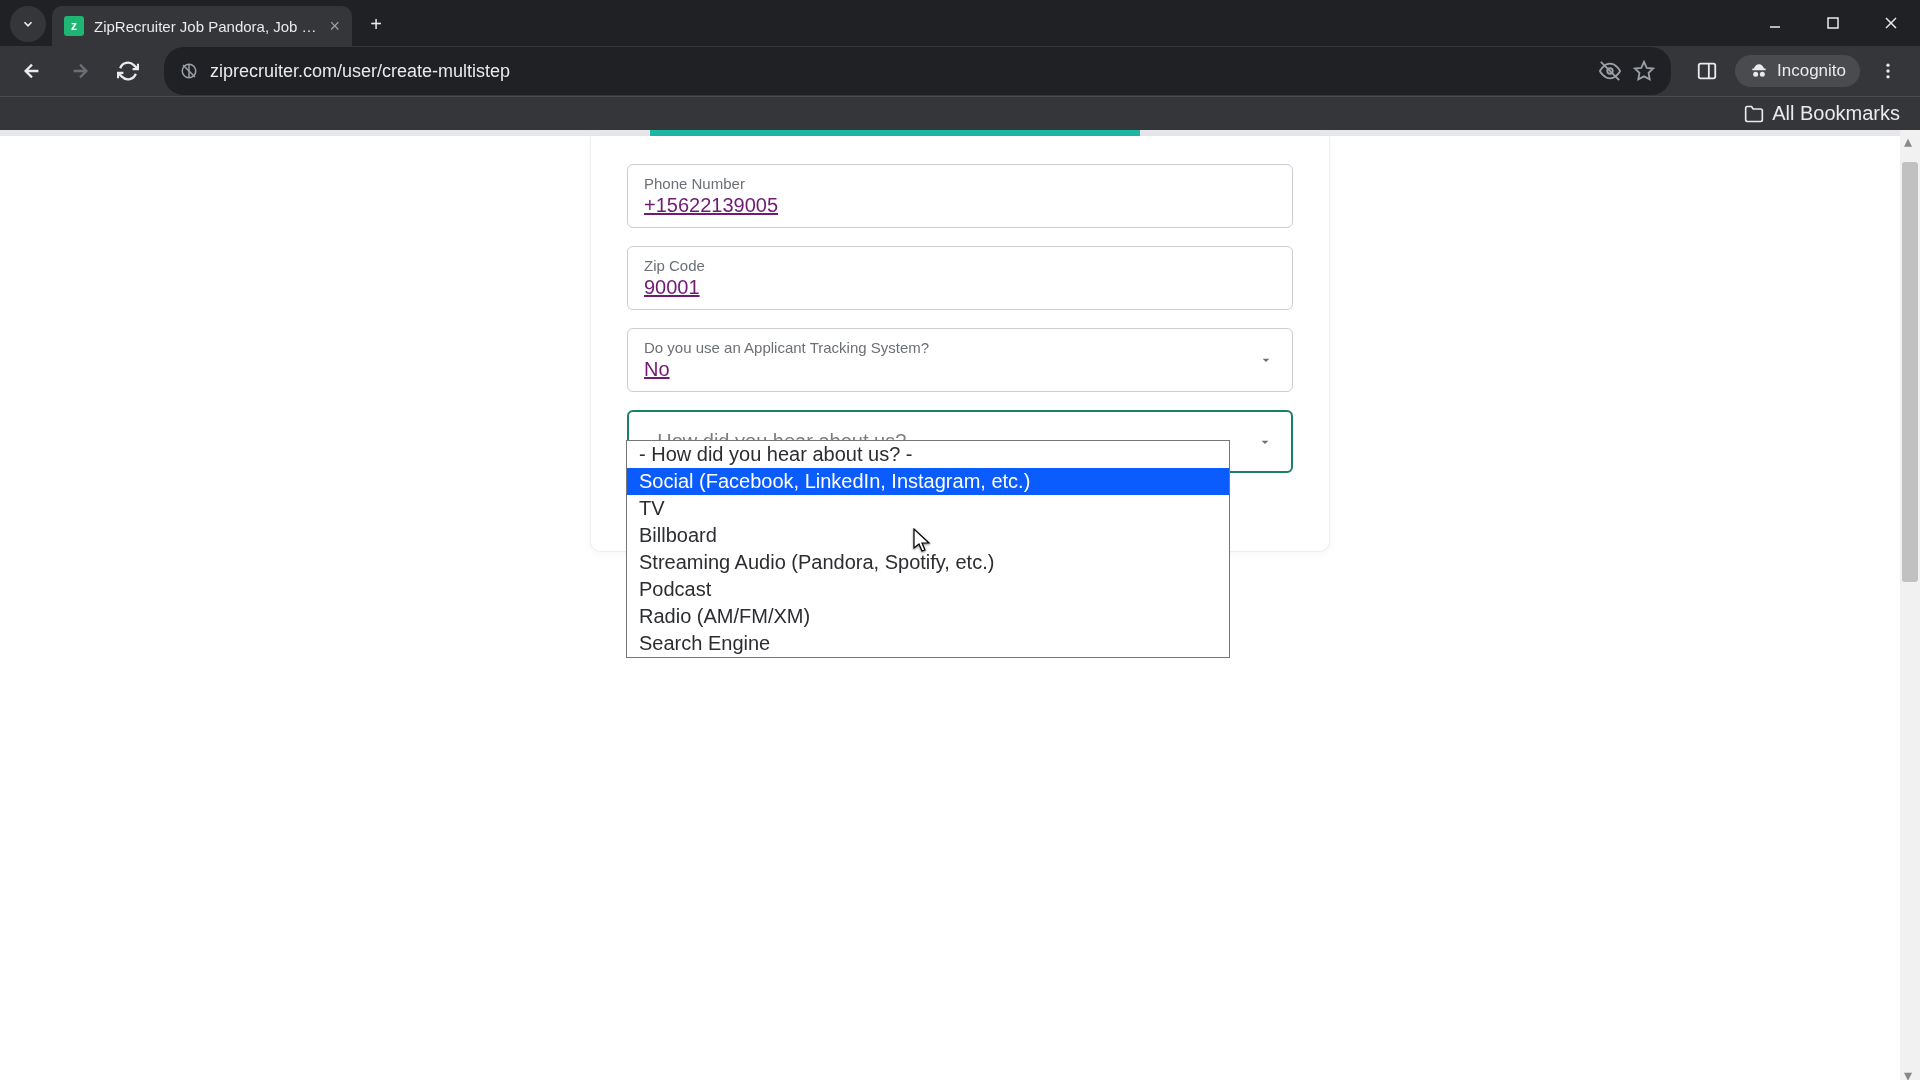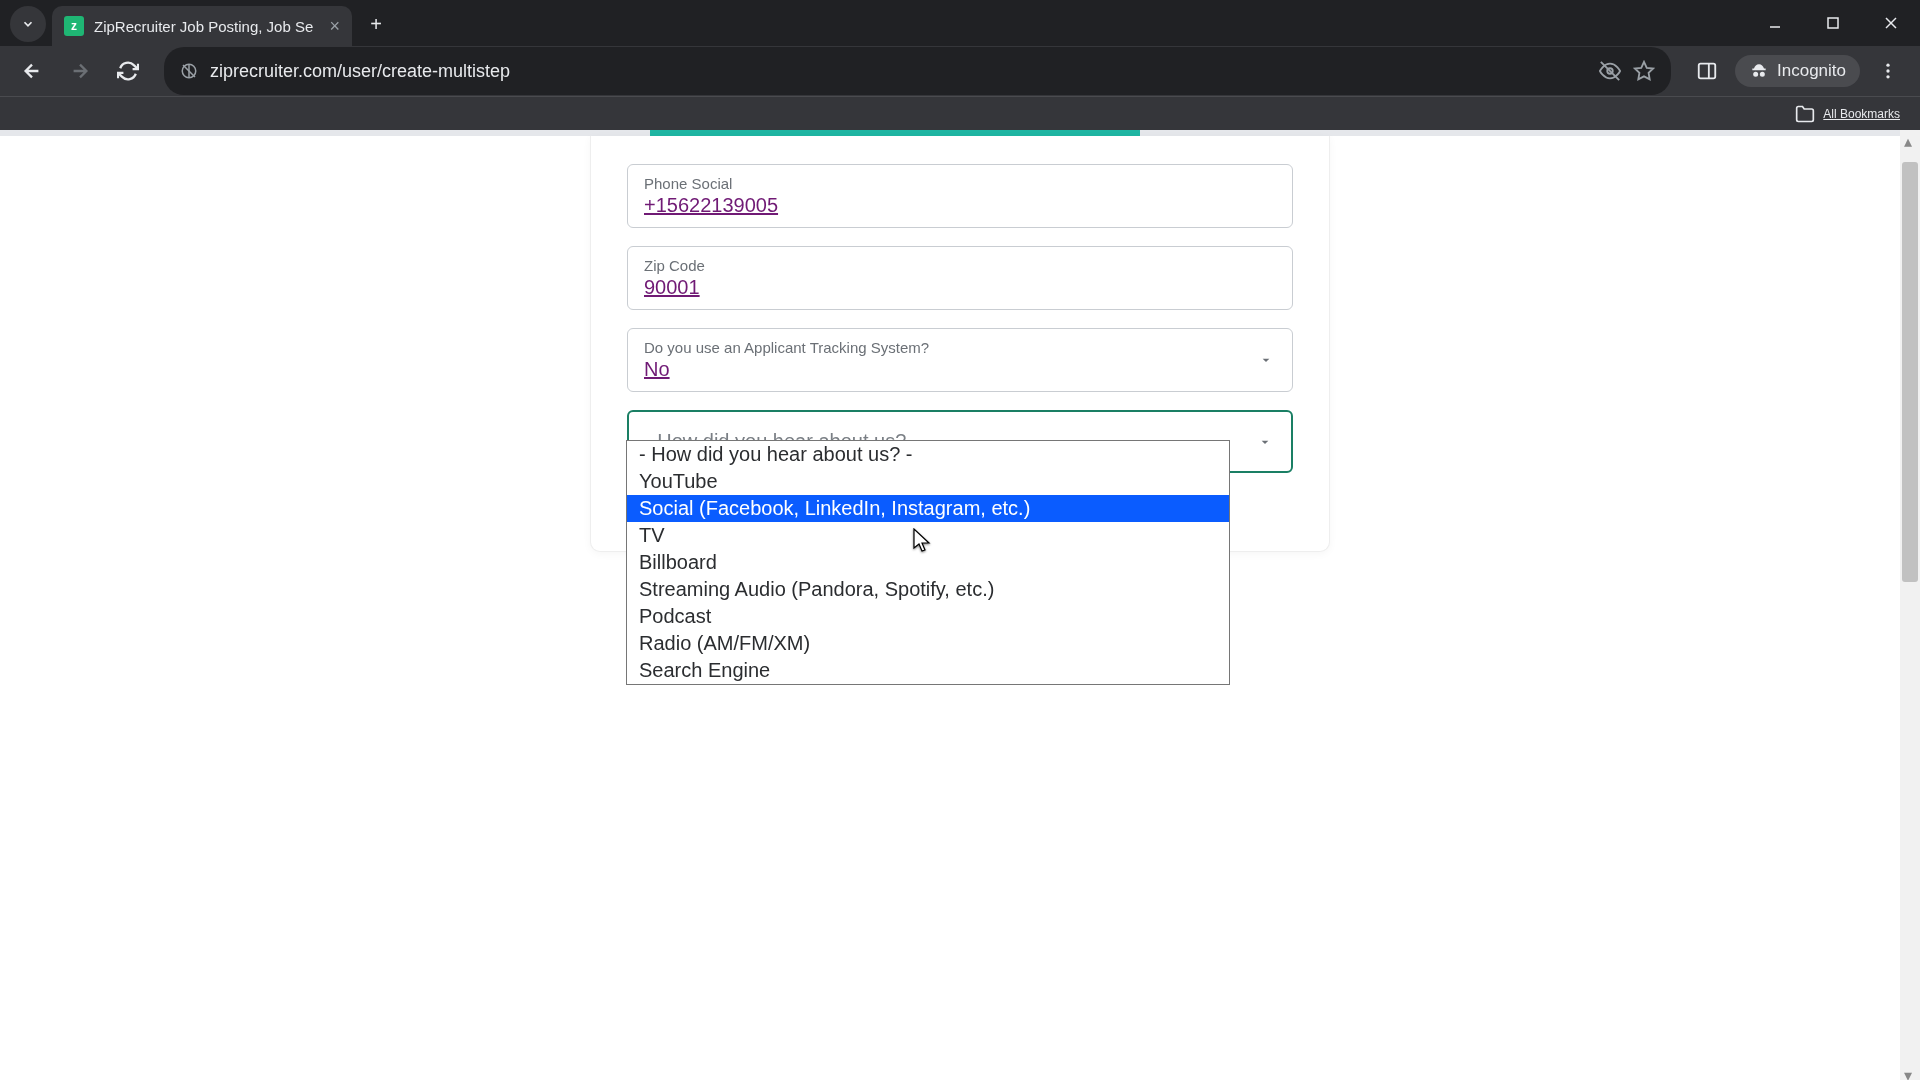--- a/index.html
+++ b/index.html
@@ -20,21 +20,21 @@
 .toolbar { background: #35363a; height: 50px; display: flex; align-items: center; padding: 0 12px; gap: 8px; }
 .nav-btn { width: 40px; height: 40px; display: flex; align-items: center; justify-content: center; color: #9aa0a6; border-radius: 50%; }
 .nav-btn.active { color: #e8eaed; }
 .address-bar { flex: 1; height: 48px; background: #202124; border-radius: 20px; display: flex; align-items: center; padding: 0 16px; gap: 12px; color: #e8eaed; margin: 0 8px; }
 .lock-icon { color: #9aa0a6; }
 .url { flex: 1; font-size: 18px; color: #e8eaed; }
 .addr-icon { color: #9aa0a6; }
 .incognito-badge { display: flex; gap: 8px; background: #4a4b4f; border-radius: 20px; padding: 6px 14px; color: #e8eaed; font-size: 17px; }
 
 .bookmarks-bar { background: #35363a; height: 34px; display: flex; align-items: center; justify-content: flex-end; padding: 0 20px; border-top: 1px solid #4a4b4f; }
-.bookmarks-link { display: flex; align-items: center; gap: 8px; color: #e8eaed; font-size: 12px; text-decoration: underline; }
+.bookmarks-link { display: flex; align-items: center; gap: 8px; color: #e8eaed; font-size: 20px; }
 
 
 .page { position: relative; height: calc(1080px - 130px); background: #fff; }
 .progress-strip { height: 6px; background: #e5e7eb; position: relative; }
 .progress-fill { position: absolute; left: 650px; width: 490px; height: 6px; background: #1fb6a3; }
 
 .scrollbar { position: absolute; right: 0; top: 0; width: 20px; height: 100%; background: #f1f1f1; }
 .scroll-thumb { position: absolute; right: 2px; top: 32px; width: 16px; height: 420px; background: #c1c1c1; border-radius: 3px; }
 .scroll-arrow-up { position: absolute; top: 2px; right: 4px; width: 12px; height: 12px; color: #888; }
 .scroll-arrow-down { position: absolute; bottom: 2px; right: 4px; width: 12px; height: 12px; color: #888; }
@@ -66,21 +66,21 @@
 
 <div class="browser-chrome">
   <div class="tab-bar">
     <div class="tab-menu-btn">
       <svg width="14" height="14" viewBox="0 0 24 24" fill="none" stroke="#e8eaed" stroke-width="3">
           <path d="M6 9l6 6 6-6"></path>
         </svg>
     </div>
     <div class="tab">
       <div class="favicon">z</div>
-      <div class="tab-title">ZipRecruiter Job Posting, Job Se</div>
+      <div class="tab-title">ZipRecruiter Job Pandora, Job Se</div>
       <div class="tab-close">×</div>
     </div>
     <div class="new-tab">+</div>
     <div class="window-controls">
       <div class="win-btn">
           <svg width="14" height="14">
             <line x1="2" y1="11" x2="12" y2="11" stroke="#e8eaed" stroke-width="1.5"></line>
           </svg>
         </div>
       <div class="win-btn">
@@ -168,21 +168,21 @@
 </div>
 
 <div class="page">
   <div class="progress-strip">
     <div class="progress-fill"></div>
   </div>
 
   <div class="form-card">
 
     <div class="field">
-      <div class="field-label">Phone Social</div>
+      <div class="field-label">Phone Number</div>
       <div class="field-value">+15622139005</div>
     </div>
 
     <div class="field">
       <div class="field-label">Zip Code</div>
       <div class="field-value">90001</div>
     </div>
 
     <div class="field select">
       <div class="field-label">Do you use an Applicant Tracking System?</div>
@@ -200,21 +200,20 @@
           <svg width="16" height="16" viewBox="0 0 24 24" fill="#6b7076">
             <path d="M7 10l5 5 5-5z"></path>
           </svg>
         </span>
     </div>
 
   </div>
 
   <div class="dropdown-list" id="dropdown-list">
       <div class="option">- How did you hear about us? -</div>
-      <div class="option">YouTube</div>
       <div class="option highlighted">Social (Facebook, LinkedIn, Instagram, etc.)</div>
       <div class="option">TV</div>
       <div class="option">Billboard</div>
       <div class="option">Streaming Audio (Pandora, Spotify, etc.)</div>
       <div class="option">Podcast</div>
       <div class="option">Radio (AM/FM/XM)</div>
       <div class="option">Search Engine</div>
     </div>
 
   <div class="scrollbar">

